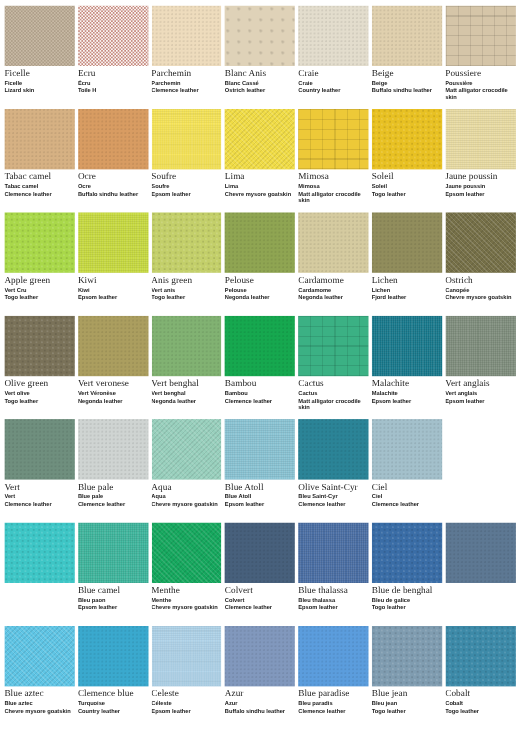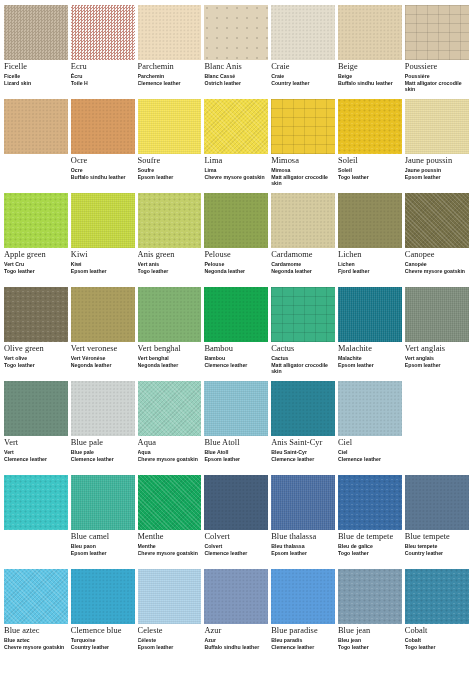--- a/index.html
+++ b/index.html
@@ -146,20 +146,25 @@
           <div class="fr">Poussière</div>
           <div class="mat">Matt alligator crocodile skin</div>
         </div>
       </div>
     </div>
     <div class="row">
       <div class="cell">
         <div class="swatch" style="background: rgb(214, 177, 131);">
           <div class="tex" style="background-image:radial-gradient(circle at 1px 1px, rgba(0,0,0,.10) .7px, transparent .9px);background-size:3.5px 3.5px;opacity:.8;"></div>
         </div>
+        <div class="labels">
+          <div class="name">Tabac camel</div>
+          <div class="fr">Tabac camel</div>
+          <div class="mat">Clemence leather</div>
+        </div>
       </div>
       <div class="cell">
         <div class="swatch" style="background: rgb(216, 156, 98);">
           <div class="tex" style="background-image:radial-gradient(circle at 1px 1px, rgba(0,0,0,.10) .7px, transparent .9px);background-size:3.5px 3.5px;opacity:.8;"></div>
         </div>
         <div class="labels">
           <div class="name">Ocre</div>
           <div class="fr">Ocre</div>
           <div class="mat">Buffalo sindhu leather</div>
         </div>
@@ -274,21 +279,21 @@
           <div class="name">Lichen</div>
           <div class="fr">Lichen</div>
           <div class="mat">Fjord leather</div>
         </div>
       </div>
       <div class="cell">
         <div class="swatch" style="background: rgb(118, 112, 72);">
           <div class="tex" style="background-image:repeating-linear-gradient(45deg, rgba(255,255,255,.18) 0 1px, transparent 1px 3px),repeating-linear-gradient(-45deg, rgba(0,0,0,.10) 0 1px, transparent 1px 3px);opacity:.8;"></div>
         </div>
         <div class="labels">
-          <div class="name">Canopee</div>
+          <div class="name">Ostrich</div>
           <div class="fr">Canopée</div>
           <div class="mat">Chevre mysore goatskin</div>
         </div>
       </div>
     </div>
     <div class="row">
       <div class="cell">
         <div class="swatch" style="background: rgb(122, 114, 89);">
           <div class="tex" style="background-image:radial-gradient(circle at 1.5px 1.5px, rgba(0,0,0,.13) .9px, transparent 1.1px),radial-gradient(circle at 4px 4.5px, rgba(255,255,255,.16) .9px, transparent 1.1px);background-size:5px 5px;opacity:.85;"></div>
         </div>
@@ -398,21 +403,21 @@
           <div class="name">Blue Atoll</div>
           <div class="fr">Blue Atoll</div>
           <div class="mat">Epsom leather</div>
         </div>
       </div>
       <div class="cell">
         <div class="swatch" style="background: rgb(43, 132, 151);">
           <div class="tex" style="background-image:radial-gradient(circle at 1px 1px, rgba(0,0,0,.10) .7px, transparent .9px);background-size:3.5px 3.5px;opacity:.8;"></div>
         </div>
         <div class="labels">
-          <div class="name">Anis Saint-Cyr</div>
+          <div class="name">Olive Saint-Cyr</div>
           <div class="fr">Bleu Saint-Cyr</div>
           <div class="mat">Clemence leather</div>
         </div>
       </div>
       <div class="cell">
         <div class="swatch" style="background: rgb(163, 192, 203);">
           <div class="tex" style="background-image:radial-gradient(circle at 1px 1px, rgba(0,0,0,.10) .7px, transparent .9px);background-size:3.5px 3.5px;opacity:.8;"></div>
         </div>
         <div class="labels">
           <div class="name">Ciel</div>
@@ -465,33 +470,28 @@
           <div class="name">Blue thalassa</div>
           <div class="fr">Bleu thalassa</div>
           <div class="mat">Epsom leather</div>
         </div>
       </div>
       <div class="cell">
         <div class="swatch" style="background: rgb(58, 109, 166);">
           <div class="tex" style="background-image:radial-gradient(circle at 1.5px 1.5px, rgba(0,0,0,.13) .9px, transparent 1.1px),radial-gradient(circle at 4px 4.5px, rgba(255,255,255,.16) .9px, transparent 1.1px);background-size:5px 5px;opacity:.85;"></div>
         </div>
         <div class="labels">
-          <div class="name">Blue de tempete</div>
+          <div class="name">Blue de benghal</div>
           <div class="fr">Bleu de galice</div>
           <div class="mat">Togo leather</div>
         </div>
       </div>
       <div class="cell">
         <div class="swatch" style="background: rgb(93, 120, 147);">
           <div class="tex" style="background-image:radial-gradient(circle at 1px 1px, rgba(0,0,0,.10) .7px, transparent .9px);background-size:3.5px 3.5px;opacity:.8;"></div>
-        </div>
-        <div class="labels">
-          <div class="name">Blue tempete</div>
-          <div class="fr">Bleu tempete</div>
-          <div class="mat">Country leather</div>
         </div>
       </div>
     </div>
     <div class="row">
       <div class="cell">
         <div class="swatch" style="background: rgb(95, 197, 229);">
           <div class="tex" style="background-image:repeating-linear-gradient(45deg, rgba(255,255,255,.18) 0 1px, transparent 1px 3px),repeating-linear-gradient(-45deg, rgba(0,0,0,.10) 0 1px, transparent 1px 3px);opacity:.8;"></div>
         </div>
         <div class="labels">
           <div class="name">Blue aztec</div>

